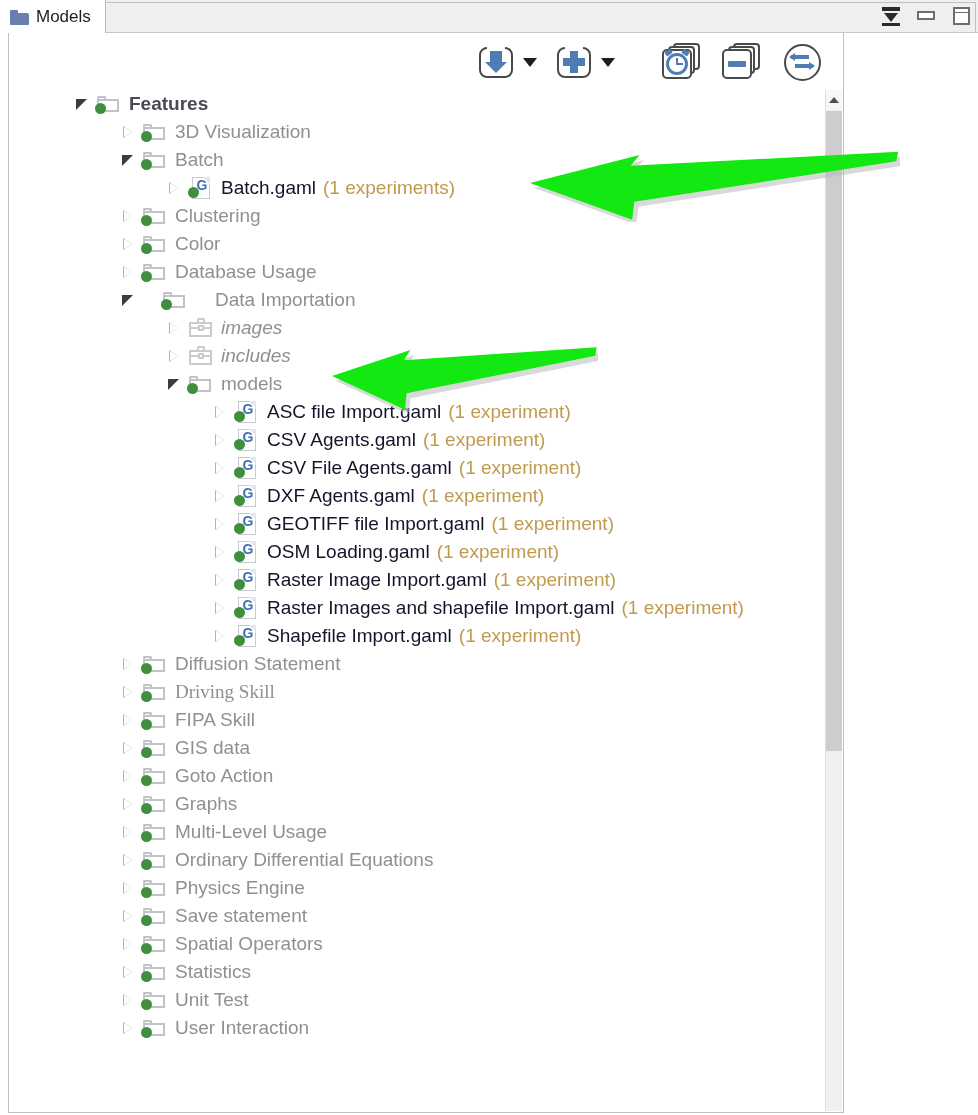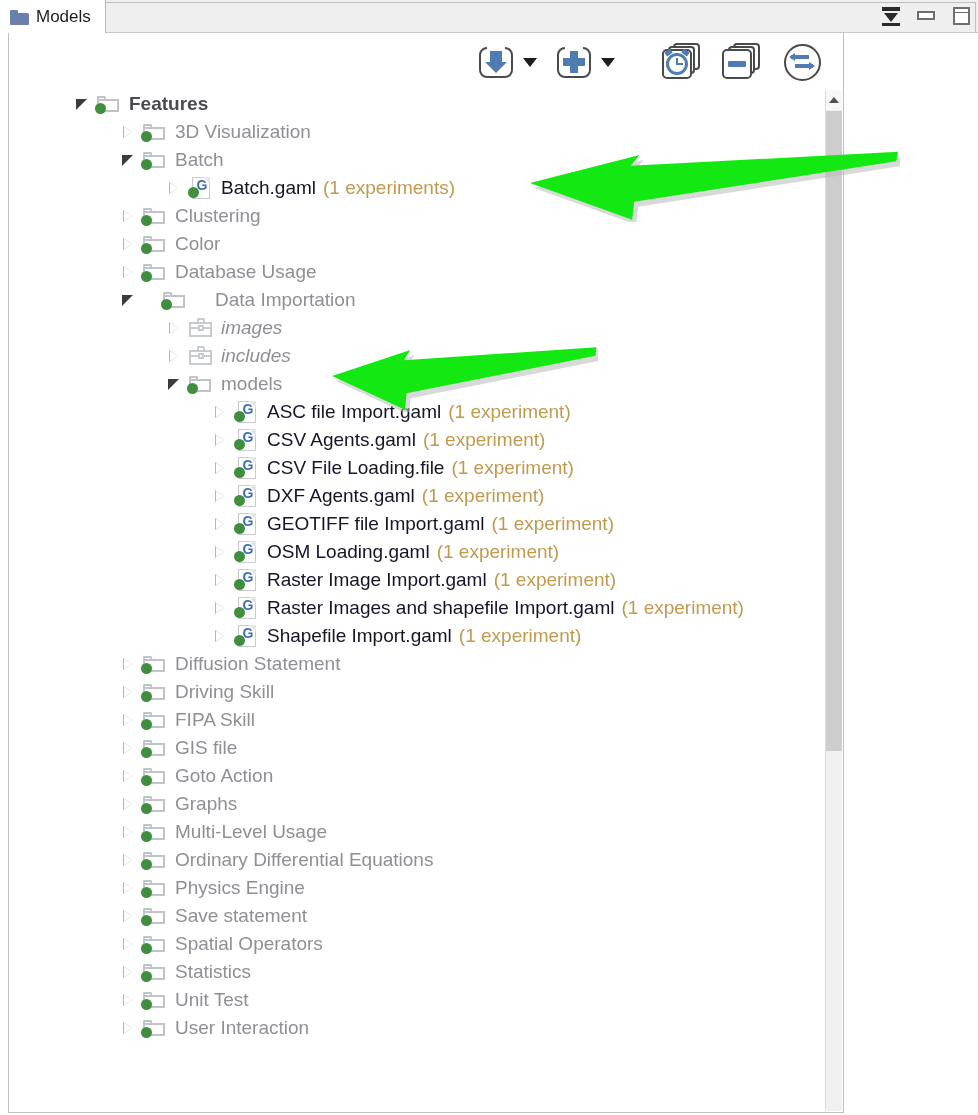--- a/index.html
+++ b/index.html
@@ -669,21 +669,21 @@
         <span class="lbl exp">(1 experiment)</span>
       </div>
       <div class="row" style="padding-left: 200px;">
         <span class="twisty collapsed"></span>
         <span class="gicon">
           <span class="g-page"></span>
           <span class="g-fold"></span>
           <span class="g-letter">G</span>
           <span class="g-dot"></span>
         </span>
-        <span class="lbl file">CSV File Loading.file</span>
+        <span class="lbl file">CSV File Agents.gaml</span>
         <span class="lbl exp">(1 experiment)</span>
       </div>
       <div class="row" style="padding-left: 200px;">
         <span class="twisty collapsed"></span>
         <span class="gicon">
           <span class="g-page"></span>
           <span class="g-fold"></span>
           <span class="g-letter">G</span>
           <span class="g-dot"></span>
         </span>
@@ -747,21 +747,21 @@
       </div>
       <div class="row" style="padding-left: 108px;">
         <span class="twisty collapsed"></span>
         <span class="ficon">
           <span class="f-tab"></span>
           <span class="f-body"></span>
           <span class="f-dot"></span>
         </span>
         <span class="lbl folder">Diffusion Statement</span>
       </div>
-      <div class="row" style="padding-left: 108px;">
+      <div class="row" style="padding-left: 108px; font-family: Liberation Serif, serif;">
         <span class="twisty collapsed"></span>
         <span class="ficon">
           <span class="f-tab"></span>
           <span class="f-body"></span>
           <span class="f-dot"></span>
         </span>
         <span class="lbl folder">Driving Skill</span>
       </div>
       <div class="row" style="padding-left: 108px;">
         <span class="twisty collapsed"></span>
@@ -772,21 +772,21 @@
         </span>
         <span class="lbl folder">FIPA Skill</span>
       </div>
       <div class="row" style="padding-left: 108px;">
         <span class="twisty collapsed"></span>
         <span class="ficon">
           <span class="f-tab"></span>
           <span class="f-body"></span>
           <span class="f-dot"></span>
         </span>
-        <span class="lbl folder">GIS file</span>
+        <span class="lbl folder">GIS data</span>
       </div>
       <div class="row" style="padding-left: 108px;">
         <span class="twisty collapsed"></span>
         <span class="ficon">
           <span class="f-tab"></span>
           <span class="f-body"></span>
           <span class="f-dot"></span>
         </span>
         <span class="lbl folder">Goto Action</span>
       </div>

